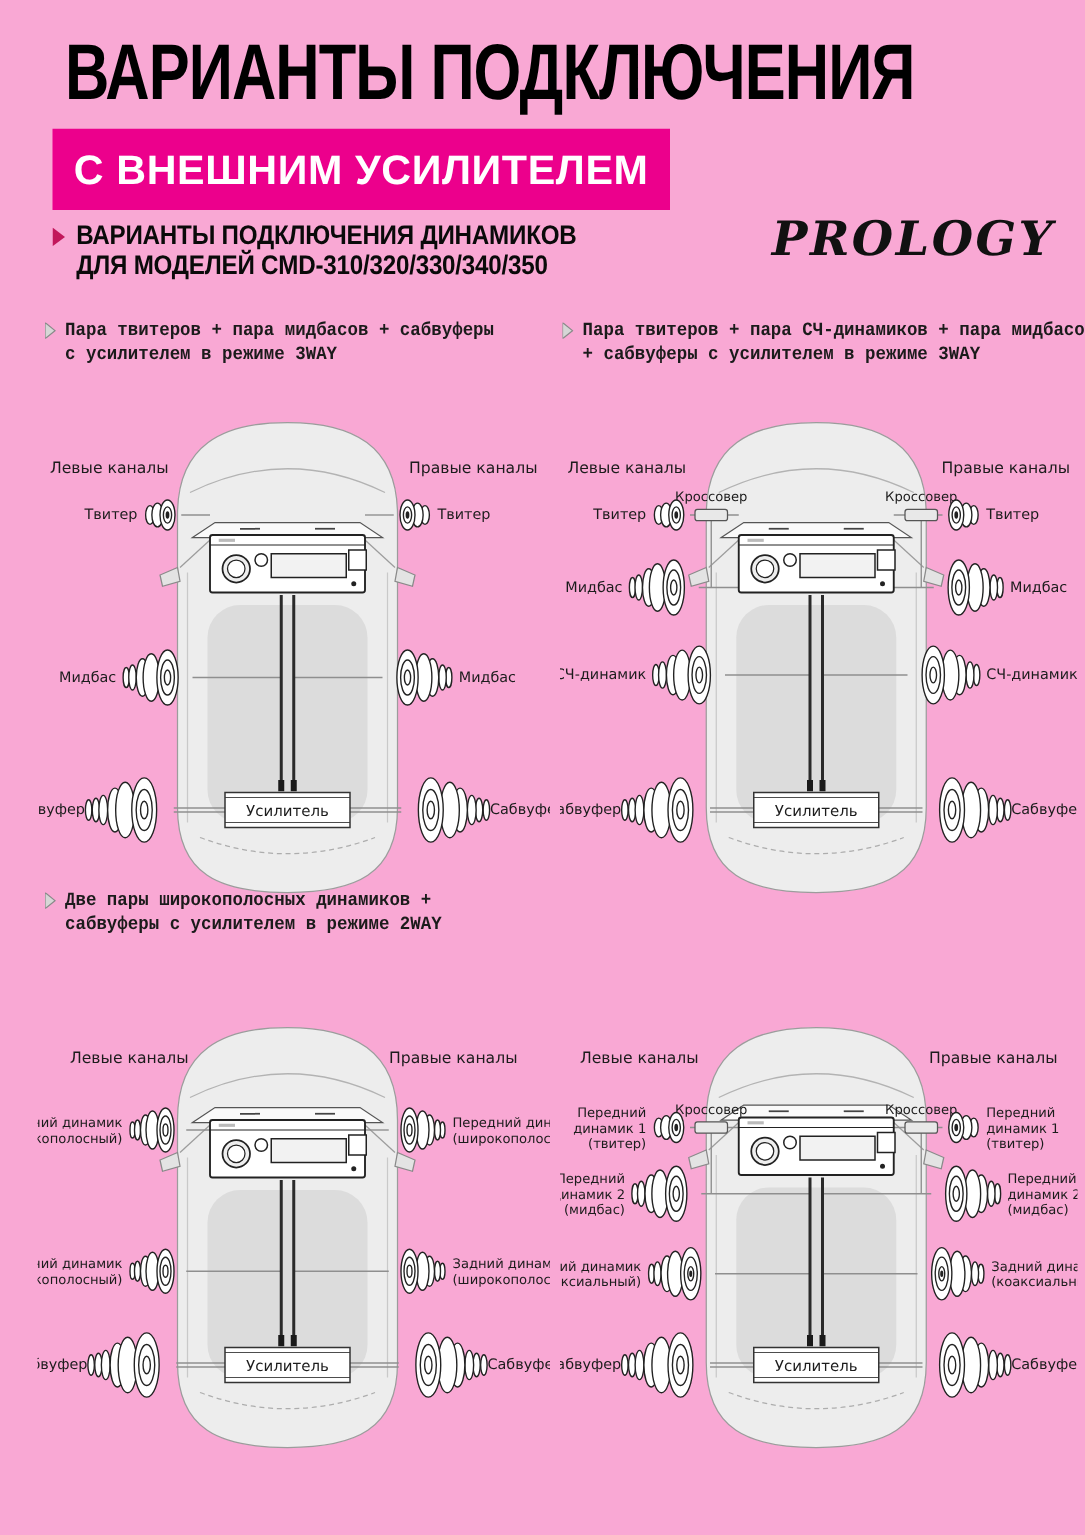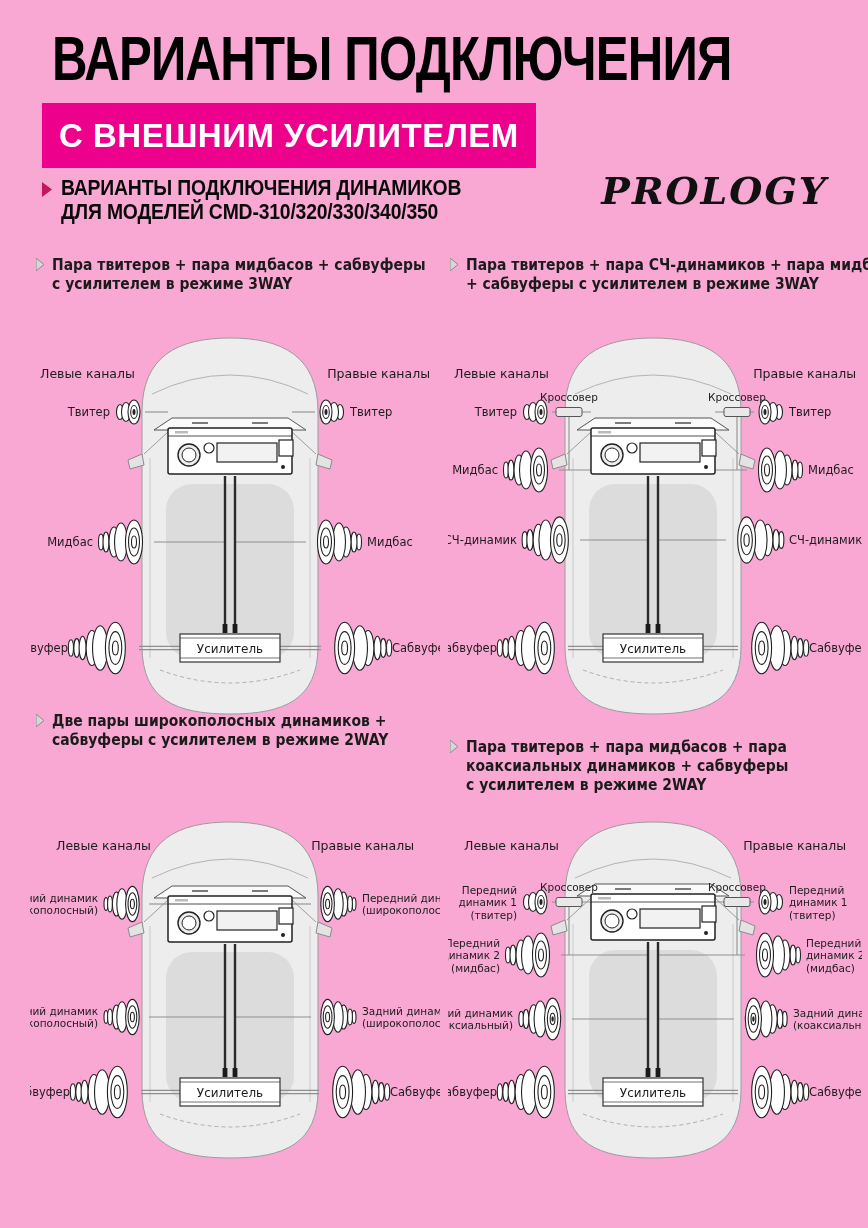--- a/index.html
+++ b/index.html
@@ -9,23 +9,23 @@
          font-weight:700;font-size:63px;letter-spacing:-1px;color:#000;white-space:nowrap;
          transform:scaleX(.78);transform-origin:left top;}
   .banner{position:absolute;left:42px;top:103px;height:45px;line-height:45px;
           color:#fff;font-family:"Liberation Sans",sans-serif;font-weight:700;font-size:33px;
           padding:10px 17px;letter-spacing:.5px;white-space:nowrap;}
   .section{position:absolute;left:42px;top:176px;display:flex;gap:8px;}
   .section-bullet{flex:none;margin-top:6px;}
   .section-lines{font-family:"Liberation Sans",sans-serif;font-weight:700;font-size:21.5px;
           line-height:1.13;letter-spacing:-.2px;white-space:nowrap;color:#0a0a0a;
           transform:scaleX(.9);transform-origin:left top;}
-  .logo{position:absolute;top:168px;right:40px;font-family:"DejaVu Serif",serif;
+  .logo{position:absolute;top:168px;right:24px;font-family:"DejaVu Serif",serif;
         font-style:italic;font-weight:700;font-size:38px;letter-spacing:2px;color:#111;}
-  .qhead{position:absolute;display:flex;gap:7px;}
+  .qhead{position:absolute;display:flex;gap:7px;font-family:Liberation Mono, monospace;}
   .qbullet{flex:none;margin-top:2px;}
   .qlines{font-weight:700;font-size:15px;line-height:1.25;color:#1b1b1b;white-space:nowrap;
           transform:scaleX(.93);transform-origin:left top;}
   .diagram{position:absolute;}
   svg text{font-family:"DejaVu Sans",sans-serif;fill:#1c1c1c;}
 </style>
 </head>
 <body>
 
 <div class="page">
@@ -69,30 +69,20 @@
   <div class="qhead" style="left:36px;top:712px">
     <svg class="qbullet" width="9" height="13">
         <polygon points="0,0 8,6.5 0,13" fill="#d6d6d6" stroke="#8a8a8a" stroke-width="1"></polygon>
       </svg>
     <div class="qlines">
       <div>Две пары широкополосных динамиков +</div>
       <div>сабвуферы с усилителем в режиме 2WAY</div>
     </div>
   </div>
 
-  <div class="qhead" style="left:450px;top:738px">
-    <svg class="qbullet" width="9" height="13">
-        <polygon points="0,0 8,6.5 0,13" fill="#d6d6d6" stroke="#8a8a8a" stroke-width="1"></polygon>
-      </svg>
-    <div class="qlines">
-      <div>Пара твитеров + пара мидбасов + пара</div>
-      <div>коаксиальных динамиков + сабвуферы</div>
-      <div>с усилителем в режиме 2WAY</div>
-    </div>
-  </div>
 
   <div id="diagram-root">
       <div class="diagram" style="left: 30px; top: 328px;"><svg width="410" height="396" viewBox="0 0 410 396">
           <g>
             <path d="M 112 84 C 112 28 148 10 200 10
               C 252 10 288 28 288 84
               L 288 318 C 288 372 254 386 200 386
               C 146 386 112 372 112 318 Z" fill="#EDEDED" stroke="#9c9c9c" stroke-width="1"></path>
             <path d="M 122 66 Q 200 28 278 66" fill="none" stroke="#b3b3b3" stroke-width="1"></path>
             <rect x="136" y="156" width="128" height="174" rx="26" fill="#DCDCDC"></rect>

